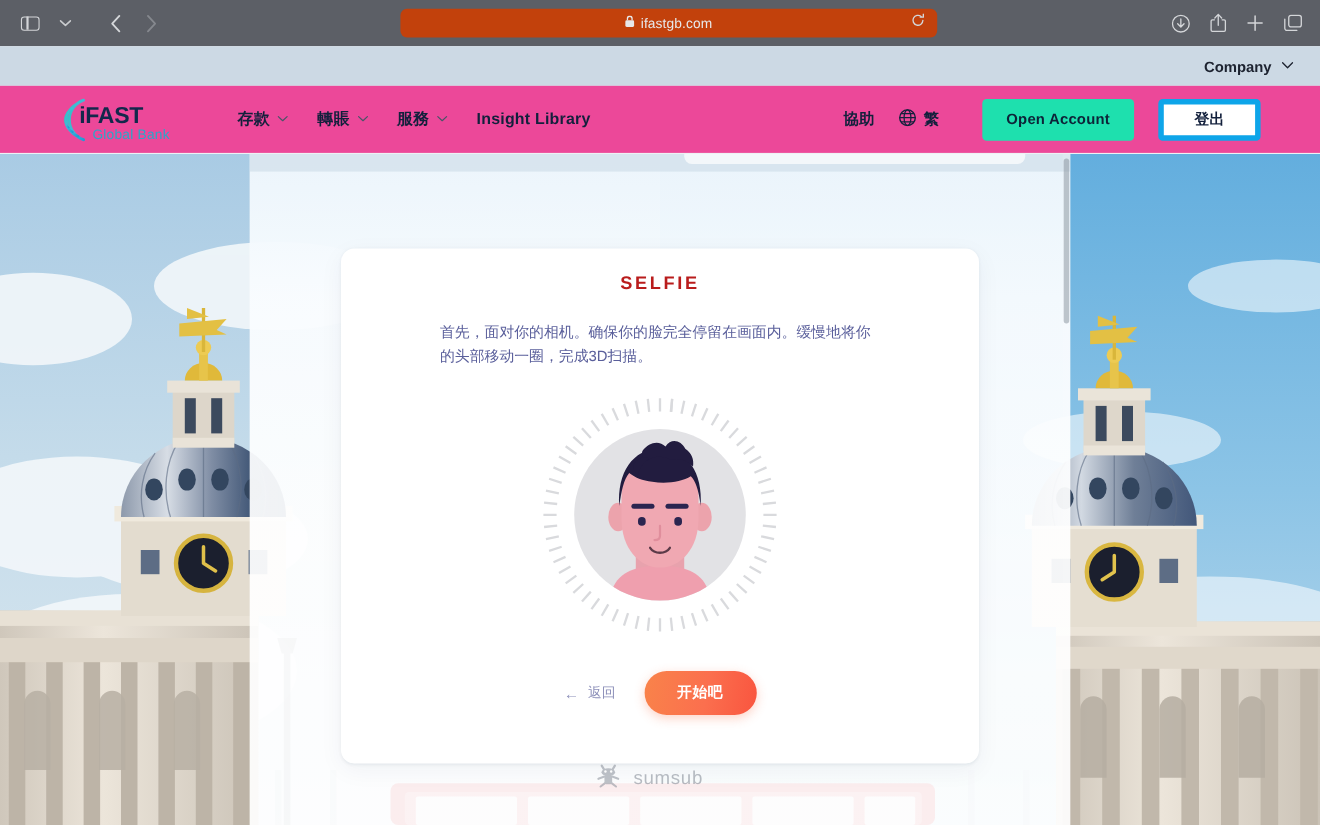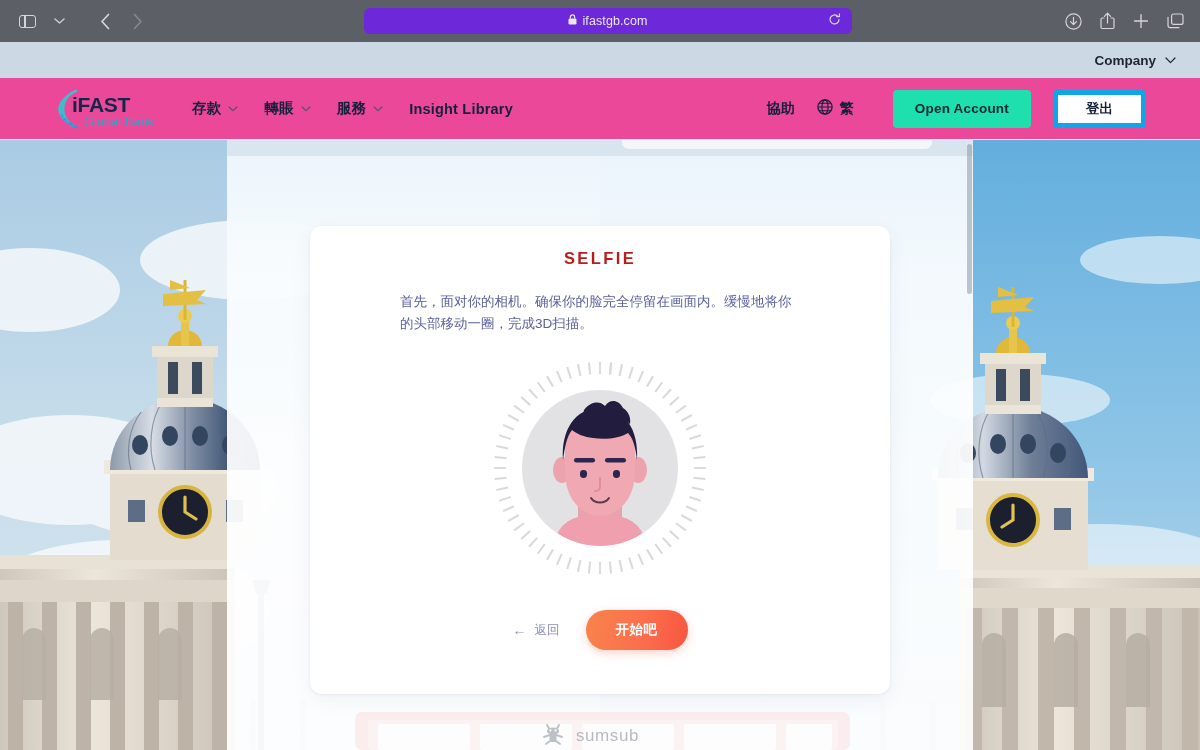--- a/index.html
+++ b/index.html
@@ -27,21 +27,21 @@
     position: relative;
   }
   .sidebar-glyph::after {
     content: ""; position: absolute; left: 4.5px; top: -0.5px; bottom: -0.5px;
     width: 1.6px; background: #d3d5d8;
   }
 
   .tb-center { flex: 1; display: flex; align-items: center; justify-content: center; position: relative; }
   .shield-icon { position: absolute; left: 325px; top: 50%; transform: translateY(-50%); }
   .urlbar {
-    width: 488px; height: 26px; background: #6d28d9; border-radius: 6px;
+    width: 488px; height: 26px; background: #c2410c; border-radius: 6px;
     display: flex; align-items: center; justify-content: center; position: relative;
   }
   .urlbar-text {
     color: #e7e8ea; font-size: 12.5px; letter-spacing: .1px;
     display: flex; align-items: center; gap: 5px;
   }
   .lock-ico { display: inline-block; }
   .reload-ico { position: absolute; right: 11px; top: 50%; transform: translateY(-50%); }
 
   .tb-right { display: flex; align-items: center; gap: 16px; padding-right: 16px; }
@@ -67,21 +67,21 @@
 
   
   .site-header {
     position: absolute; top: 78px; left: 0; width: 1200px; height: 62px;
     background: #ec4899; display: flex; align-items: center; z-index: 6;
     border-bottom: 1px solid #eef1f4;
   }
   .logo-wrap { margin-left: 56px; display: flex; align-items: center; }
   .logo-svg { display: block; }
 
-  .nav-links { display: flex; align-items: center; gap: 26px; margin-left: 28px; }
+  .nav-links { display: flex; align-items: center; gap: 26px; margin-left: 52px; }
   .nav-item {
     display: flex; align-items: center; gap: 7px;
     font-size: 14.5px; font-weight: 700; color: #13203c; letter-spacing: .2px;
   }
   .nav-item .chev { font-size: 10px; font-weight: 400; color: #4a5568; }
 
   .header-right { margin-left: auto; display: flex; align-items: center; gap: 22px; padding-right: 54px; }
   .help-link { font-size: 14px; font-weight: 700; color: #13203c; margin-left: 12px; }
   .lang-sel { display: flex; align-items: center; gap: 7px; font-size: 14px; font-weight: 700; color: #13203c; }
   .btn-open {
@@ -162,21 +162,21 @@
   .btn-start {
     background: linear-gradient(100deg, #f9834a 0%, #fb6f4e 55%, #f9553f 100%);
     color: #ffffff; border: none; border-radius: 22px;
     height: 40px; padding: 0 30px; font-size: 13.5px; font-weight: 700;
     cursor: pointer; letter-spacing: .5px;
     box-shadow: 0 3px 10px rgba(249,110,70,.30);
   }
 
   
   .sumsub-footer {
-    position: absolute; bottom: 0; left: 0; width: 724px;
+    position: absolute; bottom: 28px; left: 0; width: 724px;
     display: flex; align-items: center; justify-content: center; gap: 9px;
     opacity: .55;
   }
   .sumsub-word { font-size: 17px; color: #7f8691; letter-spacing: .6px; font-weight: 400; }
 </style>
 </head>
 <body>
 
 <div class="screen">
 

